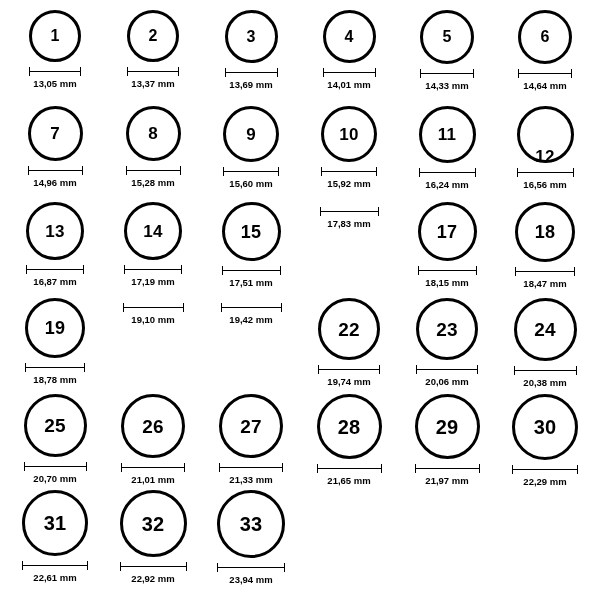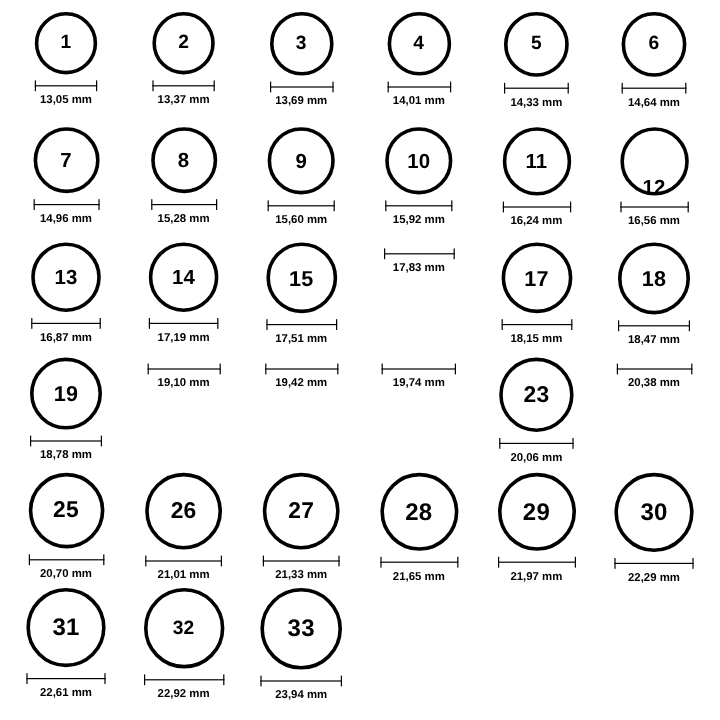--- a/index.html
+++ b/index.html
@@ -343,20 +343,25 @@
       </div>
       <div class="cell">
         <div class="dim" style="width: 61px;">
           <div class="dim-line"></div>
           <div class="dim-tick left"></div>
           <div class="dim-tick right"></div>
         </div>
         <div class="dim-text">19,42 mm</div>
       </div>
       <div class="cell">
+        <div class="ring-wrap">
+          <div class="ring" style="width: 62px; height: 62px;">
+            <span class="ring-label" style="font-size: 19px;">22</span>
+          </div>
+        </div>
         <div class="dim" style="width: 62px;">
           <div class="dim-line"></div>
           <div class="dim-tick left"></div>
           <div class="dim-tick right"></div>
         </div>
         <div class="dim-text">19,74 mm</div>
       </div>
       <div class="cell">
         <div class="ring-wrap">
           <div class="ring" style="width: 62px; height: 62px;">
@@ -364,20 +369,25 @@
           </div>
         </div>
         <div class="dim" style="width: 62px;">
           <div class="dim-line"></div>
           <div class="dim-tick left"></div>
           <div class="dim-tick right"></div>
         </div>
         <div class="dim-text">20,06 mm</div>
       </div>
       <div class="cell">
+        <div class="ring-wrap">
+          <div class="ring" style="width: 63px; height: 63px;">
+            <span class="ring-label" style="font-size: 19px;">24</span>
+          </div>
+        </div>
         <div class="dim" style="width: 63px;">
           <div class="dim-line"></div>
           <div class="dim-tick left"></div>
           <div class="dim-tick right"></div>
         </div>
         <div class="dim-text">20,38 mm</div>
       </div>
       <div class="cell">
         <div class="ring-wrap">
           <div class="ring" style="width: 63px; height: 63px;">
@@ -465,21 +475,21 @@
         <div class="dim" style="width: 66px;">
           <div class="dim-line"></div>
           <div class="dim-tick left"></div>
           <div class="dim-tick right"></div>
         </div>
         <div class="dim-text">22,61 mm</div>
       </div>
       <div class="cell">
         <div class="ring-wrap">
           <div class="ring" style="width: 67px; height: 67px;">
-            <span class="ring-label" style="font-size: 16px;">32</span>
+            <span class="ring-label" style="font-size: 20px;">32</span>
           </div>
         </div>
         <div class="dim" style="width: 67px;">
           <div class="dim-line"></div>
           <div class="dim-tick left"></div>
           <div class="dim-tick right"></div>
         </div>
         <div class="dim-text">22,92 mm</div>
       </div>
       <div class="cell">

